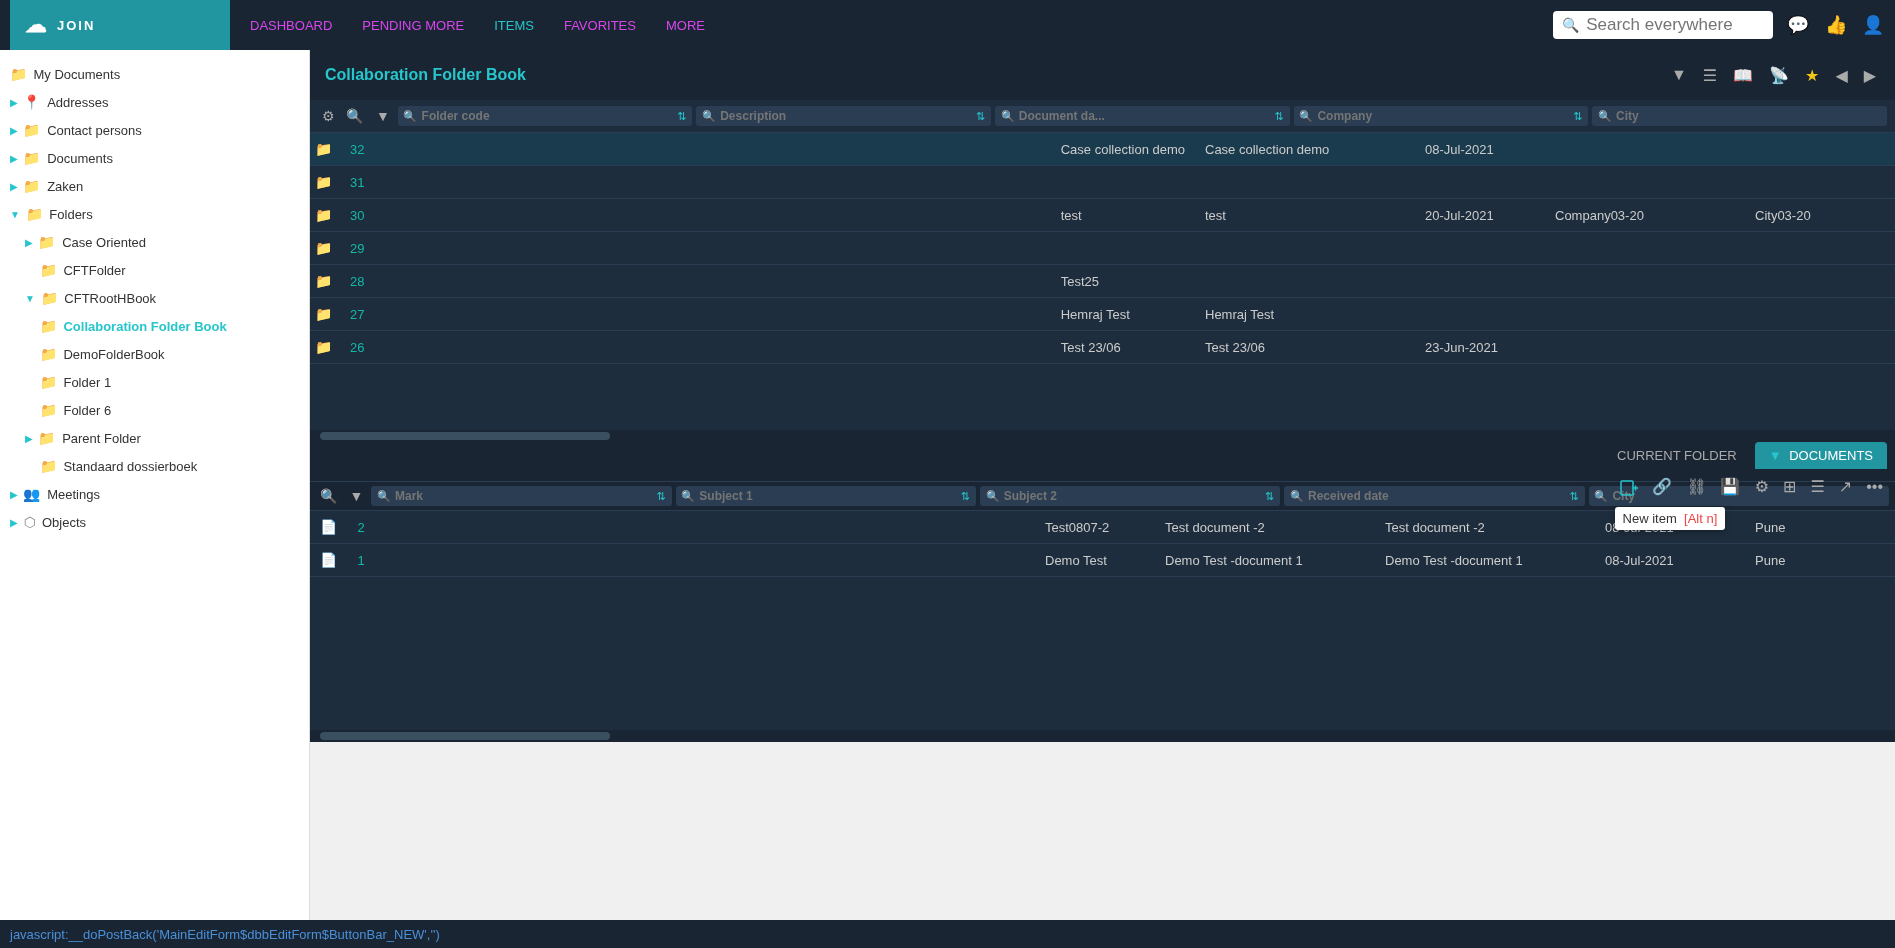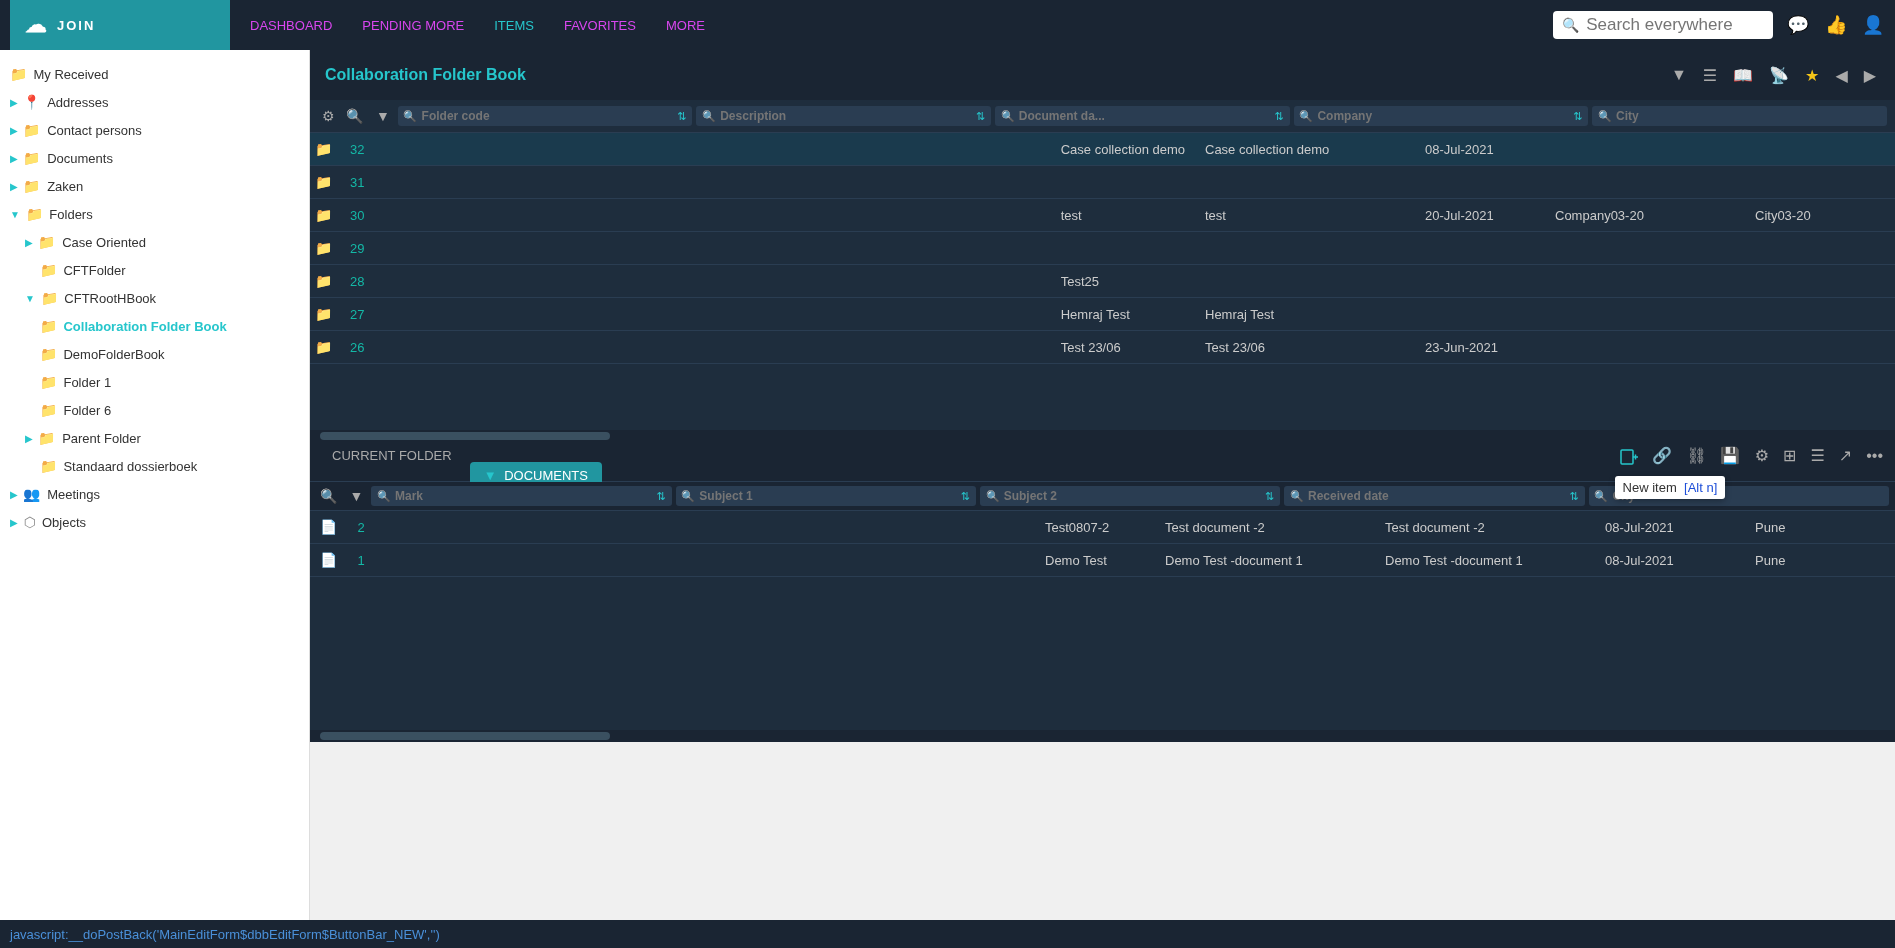--- a/index.html
+++ b/index.html
@@ -184,38 +184,38 @@
       background: #1e2d3d;
       height: 300px;
       display: flex;
       flex-direction: column;
     }
 
     .bottom-toolbar {
       background: #1a2533;
       height: 40px;
       display: flex;
-      align-items: flex-start;
+      align-items: flex-end;
       padding: 0 8px;
       gap: 4px;
       border-bottom: 1px solid #2a3d52;
       justify-content: space-between;
+      flex-direction: column;
     }
     .bottom-tabs { display: flex; gap: 4px; }
     .bottom-tab {
       padding: 6px 14px;
       color: #aaa;
       cursor: pointer;
       font-size: 13px;
       border-radius: 4px 4px 0 0;
     }
     .bottom-tab.active {
       background: #2196a0;
       color: white;
-      margin-top: 20px;
     }
     .bottom-tab.active .tab-icon { color: #26c6cc; margin-right: 4px; }
     .bottom-actions { display: flex; gap: 6px; align-items: center; }
     .bottom-btn { color: #aaa; font-size: 16px; cursor: pointer; padding: 4px; position: relative; }
 
     
     .tooltip {
       position: absolute;
       background: white;
       color: #333;
@@ -307,21 +307,21 @@
     <span class="nav-icon">👤</span>
   </div>
 </div>
 
 <div class="layout">
 
   <div class="sidebar">
 
     <div class="sidebar-item">
       <span class="icon folder-yellow">📁</span>
-      <span class="label">My Received</span>
+      <span class="label">My Documents</span>
     </div>
 
     <div class="sidebar-item">
       <span class="expand dot-cyan">▶</span>
       <span class="icon dot-red">📍</span>
       <span class="label">Addresses</span>
     </div>
 
     <div class="sidebar-item">
       <span class="expand dot-cyan">▶</span>
@@ -553,21 +553,21 @@
           <div style="position:relative; display:inline-block;">
             <span class="bottom-btn" style="color: #26c6cc; font-size:20px;">
               <svg width="20" height="20" viewBox="0 0 20 20" style="vertical-align:middle;">
                 <rect x="2" y="3" width="12" height="14" rx="1" fill="none" stroke="#26c6cc" stroke-width="1.5"></rect>
                 <line x1="14" y1="10" x2="19" y2="10" stroke="#26c6cc" stroke-width="1.5"></line>
                 <line x1="16.5" y1="7.5" x2="16.5" y2="12.5" stroke="#26c6cc" stroke-width="1.5"></line>
               </svg>
             </span>
             <div class="tooltip">
               <span>New item</span>
-              <span style="color:#1d4ed8; margin-left:4px;">[Alt n]</span>
+              <span style="color:#ef4444; margin-left:4px;">[Alt n]</span>
             </div>
           </div>
           <span class="bottom-btn">🔗</span>
           <span class="bottom-btn">⛓</span>
           <span class="bottom-btn">💾</span>
           <span class="bottom-btn">⚙</span>
           <span class="bottom-btn">⊞</span>
           <span class="bottom-btn">☰</span>
           <span class="bottom-btn">↗</span>
           <span class="bottom-btn">•••</span>

